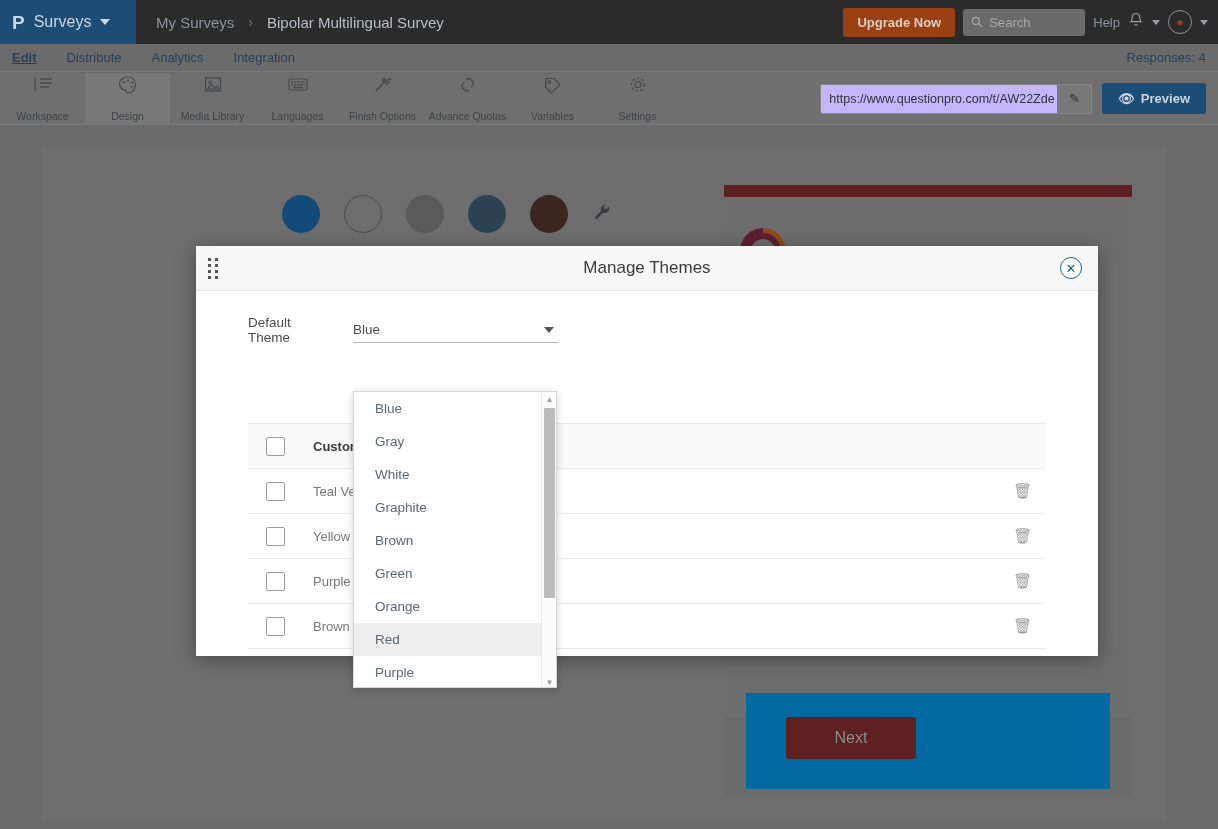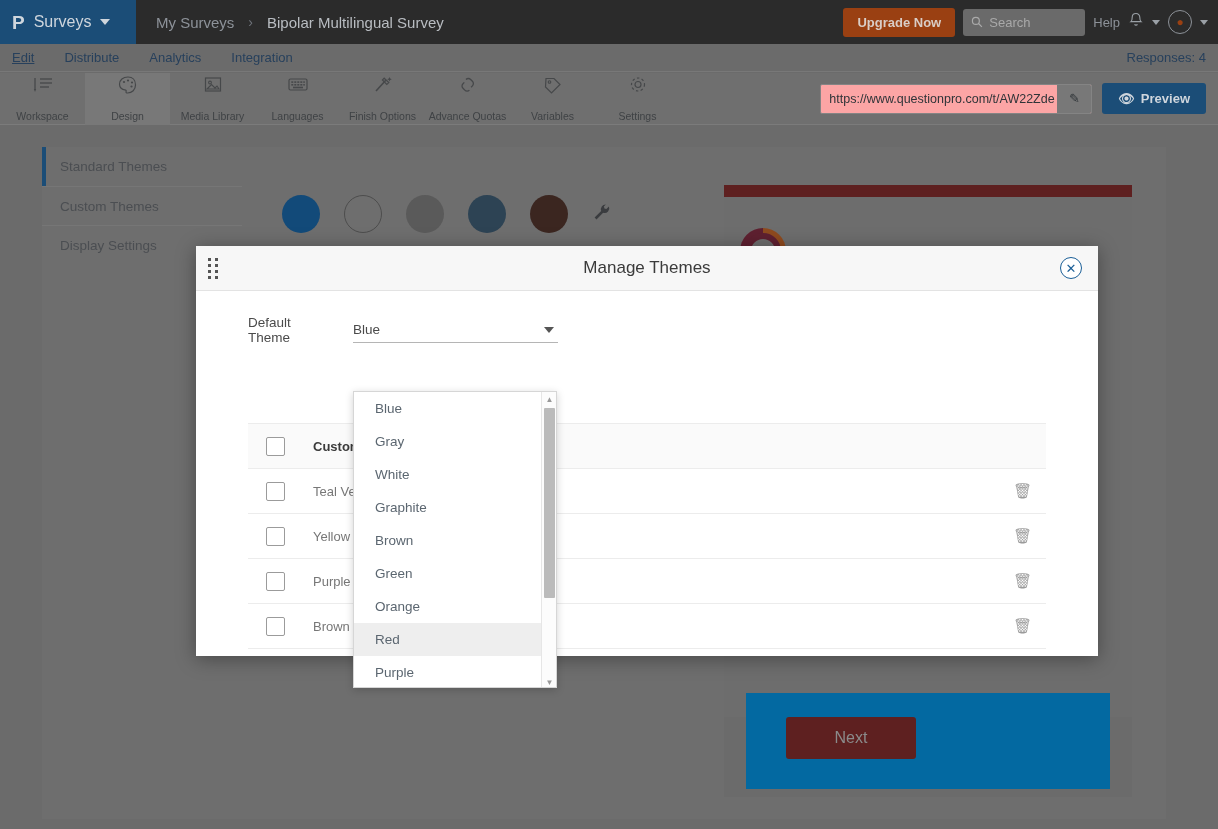--- a/index.html
+++ b/index.html
@@ -60,41 +60,41 @@
     border-right: 4px solid transparent; border-top: 5px solid #9aa0a6;
   }
 
   
   .navtabs {
     position: absolute; top: 44px; left: 0; width: 1218px; height: 28px;
     background: #6b6b6b; border-bottom: 1px solid #787878;
     display: flex; align-items: center; padding-left: 12px; gap: 30px;
   }
   .navtab { font-size: 13px; color: #27405c; }
-  .navtab.active { text-decoration: underline; font-weight: normal; }
+  .navtab.active { text-decoration: underline; font-weight: bold; }
   .responses {
     margin-left: auto; padding-right: 12px; font-size: 13px; color: #27405c;
   }
 
   
   .toolbar {
     position: absolute; top: 73px; left: 0; width: 1218px; height: 52px;
     background: #6f6f6f; border-bottom: 1px solid #7b7b7b;
     display: flex; align-items: center;
   }
   .tool {
     width: 85px; height: 52px; display: flex; flex-direction: column;
     align-items: center; justify-content: center; gap: 12px; cursor: pointer;
   }
   .tool.sel { background: #787878; }
   .tool-ico { color: #46484a; line-height: 1; }
   .tool-lbl { font-size: 10.5px; color: #3f4245; white-space: nowrap; }
   .url-wrap { margin-left: auto; display: flex; align-items: center; gap: 10px; padding-right: 12px; }
   .url-field {
-    width: 272px; height: 30px; border: 1px solid #848484; background: #fca5a5;
+    width: 272px; height: 30px; border: 1px solid #848484; background: #c4b5fd;
     display: flex; align-items: center; border-radius: 2px; overflow: hidden;
   }
   .url-text {
     flex: 1; font-size: 12.5px; color: #2f3438; padding: 0 8px;
     white-space: nowrap; overflow: hidden;
   }
   .url-edit {
     width: 34px; height: 28px; background: #787878; display: flex;
     align-items: center; justify-content: center; color: #2f3438; font-size: 13px;
   }
@@ -394,31 +394,20 @@
         <span class="url-edit">✎</span>
       </div>
       <button class="preview-btn">
         <span>👁</span>
         <span>Preview</span>
       </button>
     </div>
   </div>
 
   <div class="panel">
-    <div class="side">
-      <div class="side-item active">
-        <span>Standard Themes</span>
-      </div>
-      <div class="side-item divider-top">
-        <span>Custom Themes</span>
-      </div>
-      <div class="side-item divider-top">
-        <span>Display Settings</span>
-      </div>
-    </div>
 
     <div class="swatch-row">
       <div class="swatch" style="background:#124a79"></div>
       <div class="swatch" style="background:#6e6e6e;border:1px solid #4d4d4d"></div>
       <div class="swatch" style="background:#5a5a5a"></div>
       <div class="swatch" style="background:#2d4354"></div>
       <div class="swatch" style="background:#3b2620"></div>
       <span class="wrench">
         <svg width="20" height="20" viewBox="0 0 20 20">
               <path d="M13.8 2.5a4.7 4.7 0 0 0-4.6 6.4L2.6 15.5l1.9 1.9 6.6-6.6a4.7 4.7 0 0 0 5.8-6.3l-2.5 2.5-2-.5-.5-2z" fill="#3a3c3f"></path>

